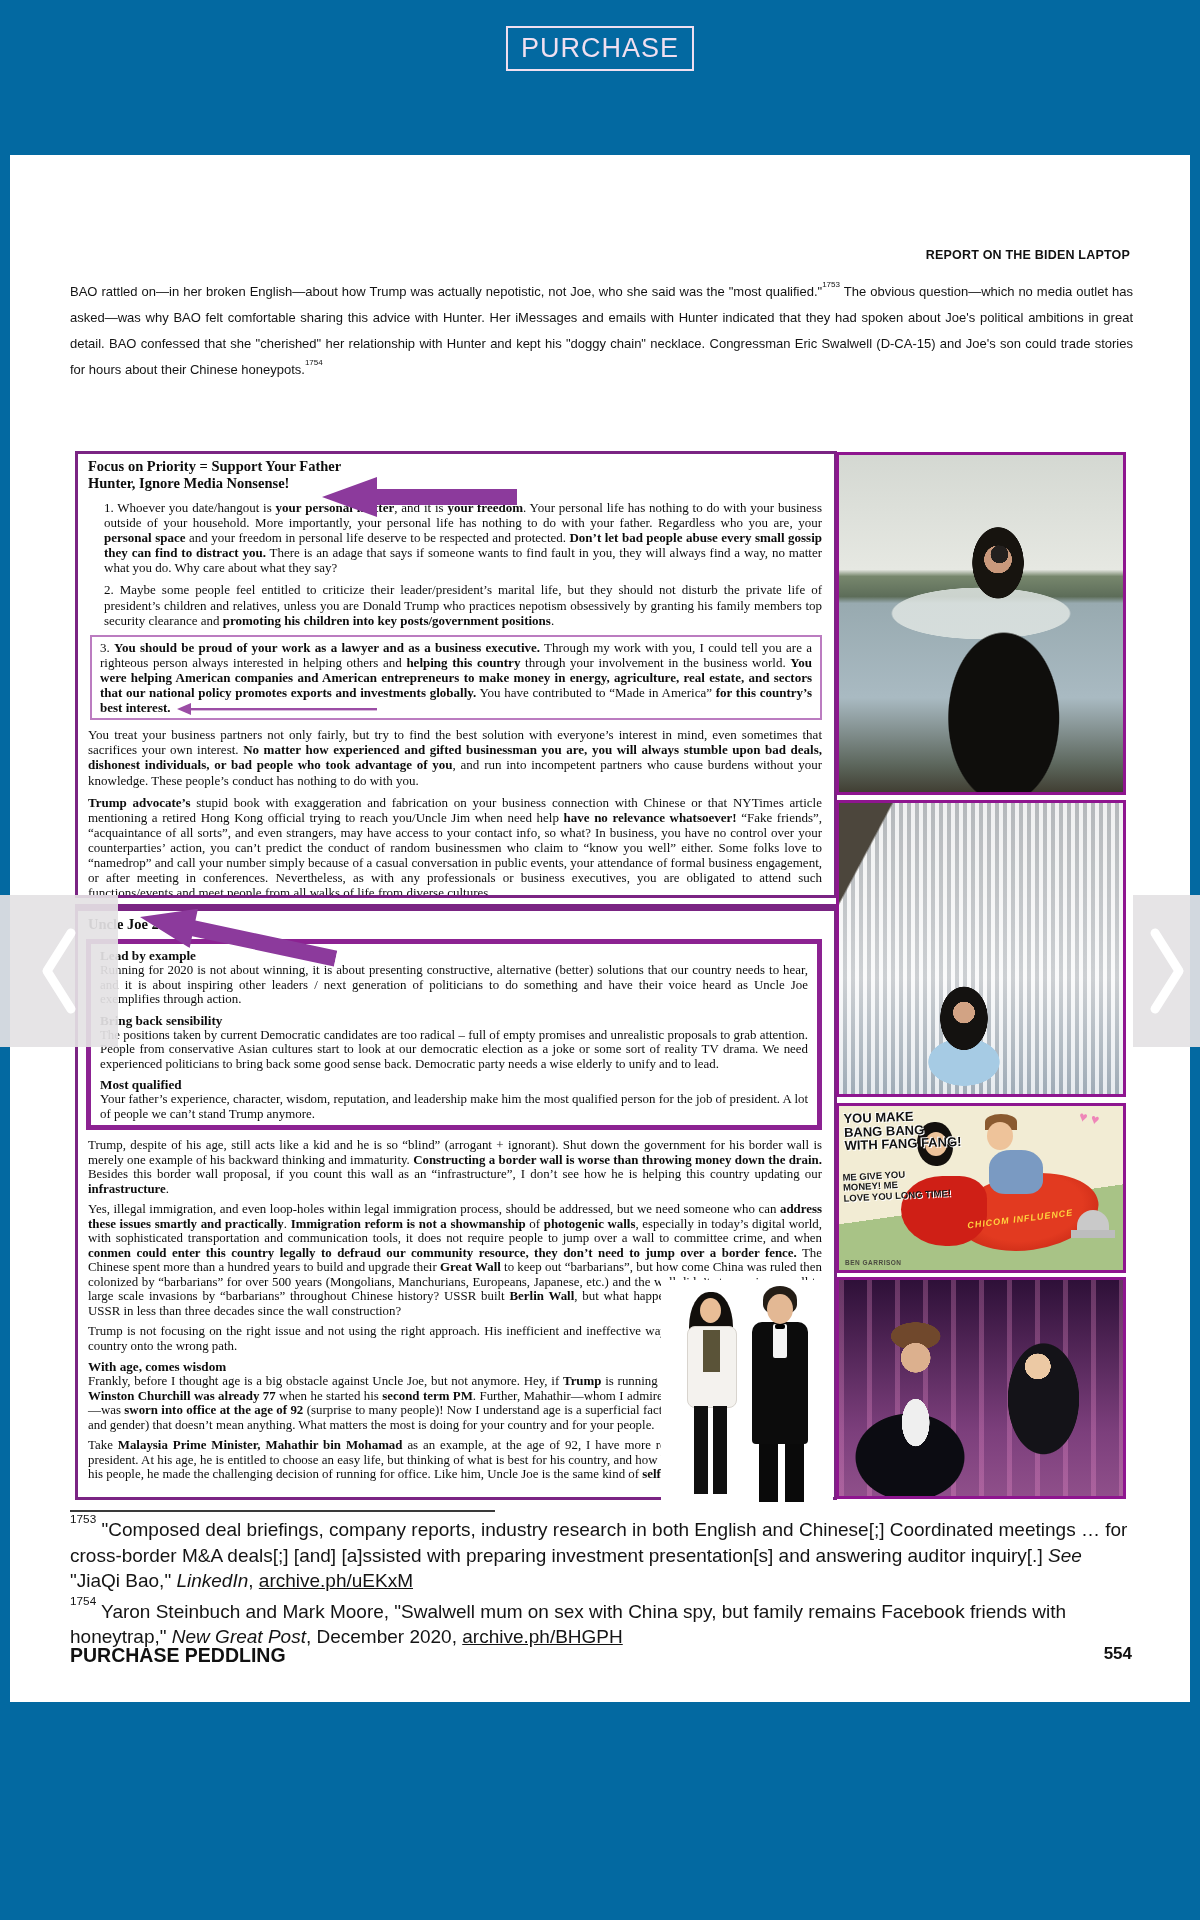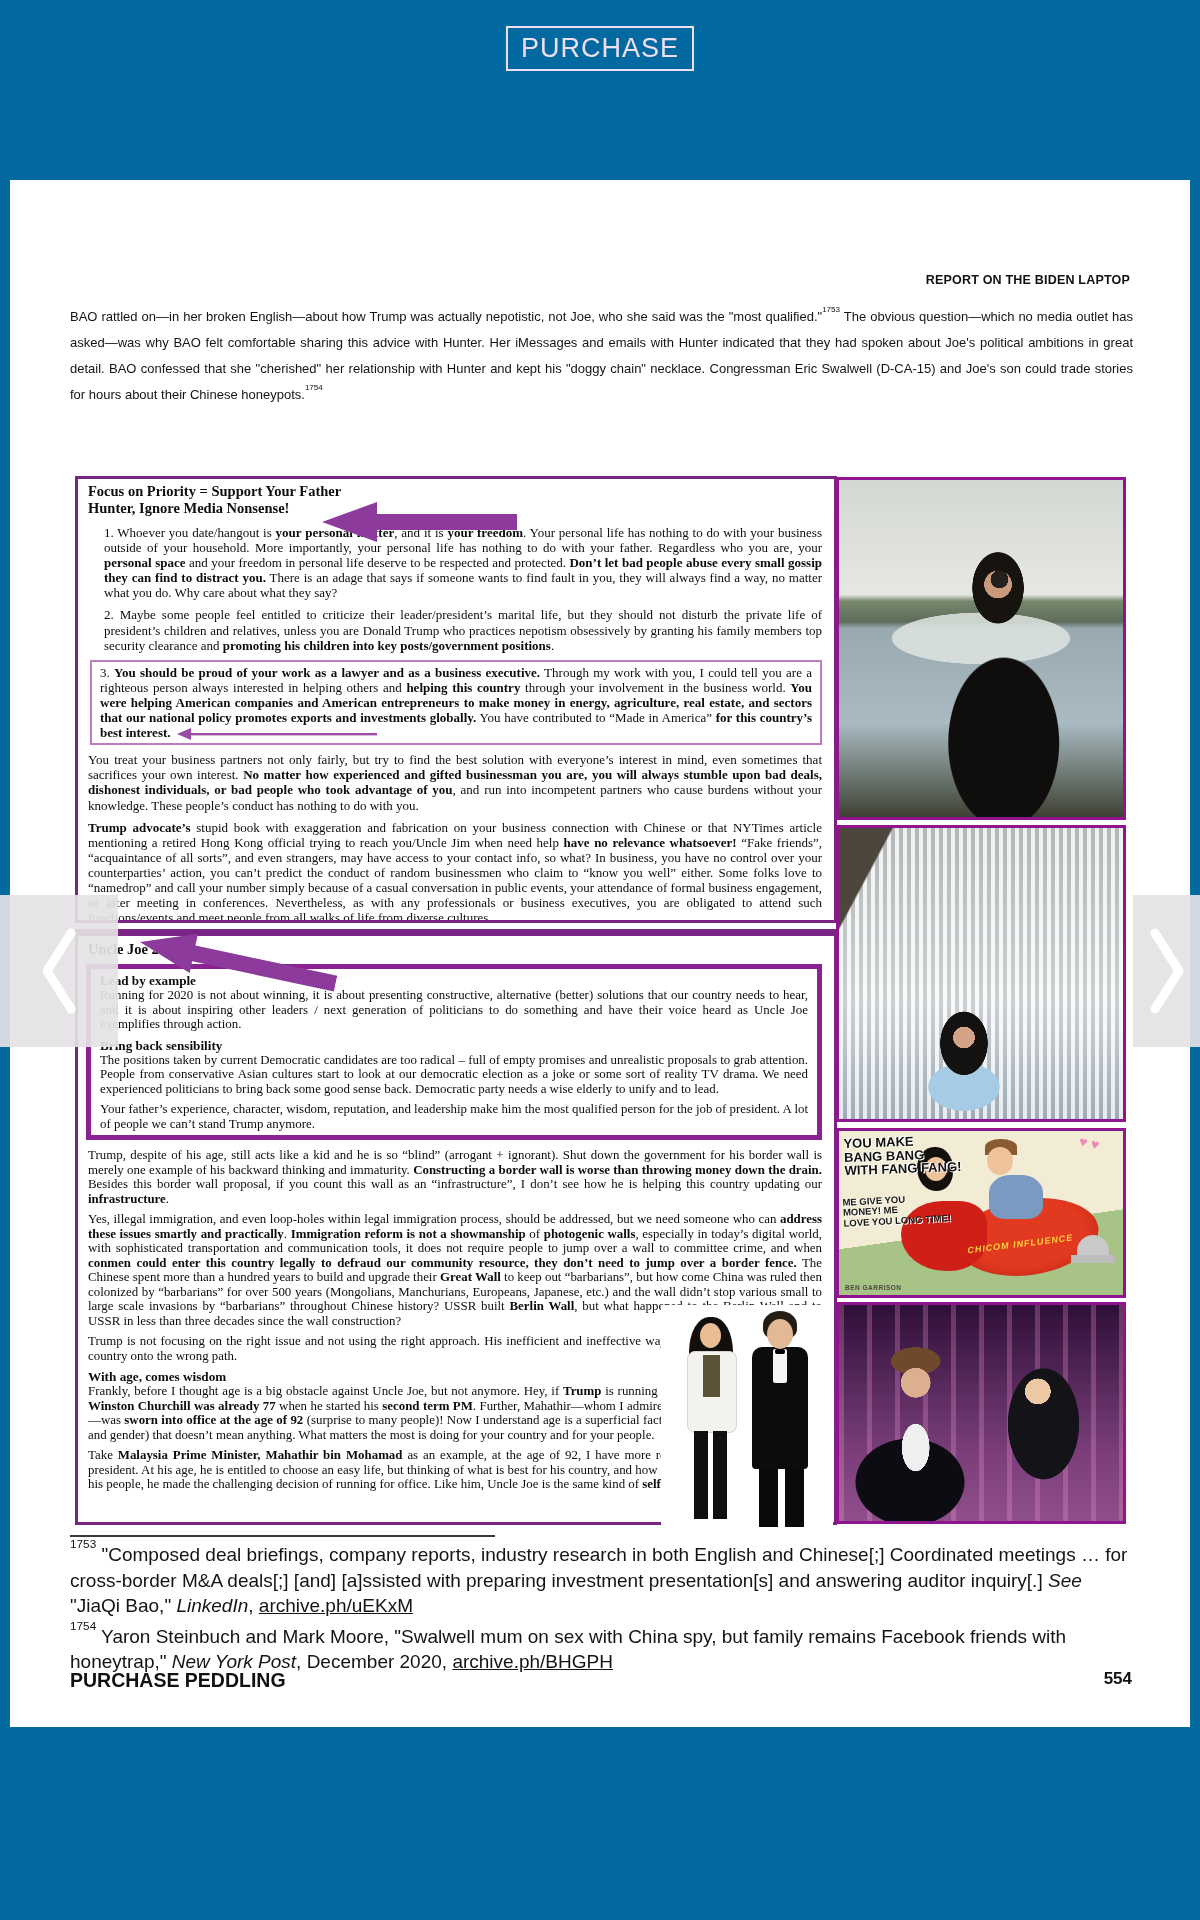--- a/index.html
+++ b/index.html
@@ -2,21 +2,21 @@
 <html><head>
 <meta charset="utf-8">
 <style>
   html,body{margin:0;padding:0;background:#8A0D8B;}
   .canvas{position:relative;width:1200px;height:1920px;background:#0369a1;overflow:hidden;font-family:"Liberation Sans",sans-serif;}
   
   .purchase{position:absolute;top:26px;left:50%;transform:translateX(-50%);background:transparent;
     border:2px solid #f0dff0;color:#f0dff0;font-family:"Liberation Sans",sans-serif;font-size:27px;
     letter-spacing:1px;padding:5px 13px;cursor:pointer;}
   
-  .page{position:absolute;left:10px;top:155px;width:1180px;height:1547px;background:#ffffff;margin-top:25px;}
+  .page{position:absolute;left:10px;top:155px;width:1180px;height:1547px;background:#ffffff;}
   .rpt-header{position:absolute;top:93px;right:60px;font-size:12.5px;font-weight:bold;color:#111;letter-spacing:.2px;}
   .intro{position:absolute;left:60px;top:124px;width:1063px;margin:0;font-size:13px;line-height:26px;
     text-align:justify;color:#141414;}
   sup{font-size:62%;line-height:0;position:relative;top:-0.45em;}
   
   .boxA{position:absolute;left:65px;top:296px;width:762px;height:447px;border:3px solid #7A2483;
     box-sizing:border-box;padding:4px 12px 0 10px;overflow:hidden;background:#fff;}
   .boxB{position:absolute;left:65px;top:749px;width:762px;height:596px;border:3px solid #7A2483;border-top:7px solid #7A2483;
     box-sizing:border-box;padding:3px 12px 0 10px;overflow:hidden;background:#fff;}
   .letter-title div{font-family:"Liberation Serif",serif;font-weight:bold;font-size:14.5px;line-height:17px;color:#0d0d0d;}
@@ -141,20 +141,21 @@
         <path d="M0 20 L55 0 L55 12 L195 12 L195 28 L55 28 L55 40 Z" fill="#8C3A9C"></path>
       </svg>
 
     <div class="boxB">
       <div class="uj-title">Uncle Joe 2020</div>
       <div class="innerB">
         <div class="serif-h">Lead by example</div>
         <p class="serif">Running for 2020 is not about winning, it is about presenting constructive, alternative (better) solutions that our country needs to hear, and it is about inspiring other leaders / next generation of politicians to do something and have their voice heard as Uncle Joe exemplifies through action.</p>
         <div class="serif-h">Bring back sensibility</div>
         <p class="serif">The positions taken by current Democratic candidates are too radical – full of empty promises and unrealistic proposals to grab attention.  People from conservative Asian cultures start to look at our democratic election as a joke or some sort of reality TV drama.  We need experienced politicians to bring back some good sense back.  Democratic party needs a wise elderly to unify and to lead.</p>
+        <div class="serif-h">Most qualified</div>
         <p class="serif" style="margin-bottom:0">Your father’s experience, character, wisdom, reputation, and leadership make him the most qualified person for the job of president.  A lot of people we can’t stand Trump anymore.</p>
       </div>
       <p class="serif"><span>Trump, despite of his age, still acts like a kid and he is so “blind” (arrogant + ignorant).  Shut down the government for his border wall is merely one example of his backward thinking and immaturity.  </span><span style="font-weight: bold;">Constructing a border wall is worse than throwing money down the drain.</span><span>  Besides this border wall proposal, if you count this wall as an “infrastructure”, I don’t see how he is helping this country updating our </span><span style="font-weight: bold;">infrastructure</span><span>.</span></p>
       <p class="serif"><span>Yes, illegal immigration, and even loop-holes within legal immigration process, should be addressed, but we need someone who can </span><span style="font-weight: bold;">address these issues smartly and practically</span><span>.  </span><span style="font-weight: bold;">Immigration reform is not a showmanship</span><span> of </span><span style="font-weight: bold;">photogenic walls</span><span>, especially in today’s digital world, with sophisticated transportation and communication tools, it does not require people to jump over a wall to committee crime, and when </span><span style="font-weight: bold;">conmen could enter this country legally to defraud our community resource, they don’t need to jump over a border fence.</span><span>  The Chinese spent more than a hundred years to build and upgrade their </span><span style="font-weight: bold;">Great Wall</span><span> to keep out “barbarians”, but how come China was ruled then colonized by “barbarians” for over 500 years (Mongolians, Manchurians, Europeans, Japanese, etc.) and the wall didn’t stop various small to large scale invasions by “barbarians” throughout Chinese history?  USSR built </span><span style="font-weight: bold;">Berlin Wall</span><span>, but what happened to the Berlin Wall and to USSR in less than three decades since the wall construction?</span></p>
       <p class="serif">Trump is not focusing on the right issue and not using the right approach.  His inefficient and ineffective way of doing things can lead this country onto the wrong path.</p>
       <div class="serif-h">With age, comes wisdom</div>
       <p class="serif"><span>Frankly, before I thought age is a big obstacle against Uncle Joe, but not anymore.  Hey, if </span><span style="font-weight: bold;">Trump</span><span> is running at his age, why not Uncle Joe?  </span><span style="font-weight: bold;">Winston Churchill was already 77</span><span> when he started his </span><span style="font-weight: bold;">second term PM</span><span>.  Further, Mahathir—whom I admired but thought that he is too old—was </span><span style="font-weight: bold;">sworn into office at the age of 92</span><span> (surprise to many people)! Now I understand age is a superficial factor (like appearance, skin color, and gender) that doesn’t mean anything.  What matters the most is doing for your country and for your people.</span></p>
       <p class="serif"><span>Take </span><span style="font-weight: bold;">Malaysia Prime Minister, Mahathir bin Mohamad</span><span> as an example, at the age of 92, I have more respect for him than a younger president.  At his age, he is entitled to choose an easy life, but thinking of what is best for his country, and how he could make things better for his people, he made the challenging decision of running for office.  Like him, Uncle Joe is the same kind of </span><span style="font-weight: bold;">selfless leader</span><span>.</span></p>
     </div>
 
@@ -200,21 +201,21 @@
       <div class="cut cut-m-shirt"></div>
       <div class="cut cut-m-bow"></div>
       <div class="cut cut-m-face"></div>
       <div class="cut cut-m-legL"></div>
       <div class="cut cut-m-legR"></div>
     </div>
 
     <div class="fn-sep"></div>
     <div class="fns">
       <p class="fn"><sup>1753</sup><span> "Composed deal briefings, company reports, industry research in both English and Chinese[;] Coordinated meetings … for cross-border M&amp;A deals[;] [and] [a]ssisted with preparing investment presentation[s] and answering auditor inquiry[.] </span><span style="font-style: italic;">See</span><span> "JiaQi Bao," </span><span style="font-style: italic;">LinkedIn</span><span>, </span><span style="text-decoration: underline;">archive.ph/uEKxM</span></p>
-      <p class="fn"><sup>1754</sup><span> Yaron Steinbuch and Mark Moore, "Swalwell mum on sex with China spy, but family remains Facebook friends with honeytrap," </span><span style="font-style: italic;">New York Post</span><span>, December 2020, </span><span style="text-decoration: underline;">archive.ph/BHGPH</span></p>
+      <p class="fn"><sup>1754</sup><span> Yaron Steinbuch and Mark Moore, "Swalwell mum on sex with China spy, but family remains Facebook friends with honeytrap," </span><span style="font-style: italic;">New Great Post</span><span>, December 2020, </span><span style="text-decoration: underline;">archive.ph/BHGPH</span></p>
     </div>
 
     <div class="footer-left">PURCHASE PEDDLING</div>
     <div class="footer-right">554</div>
   </div>
 
   <div class="nav-panel nav-left">
     <svg width="44" height="92" viewBox="0 0 44 92">
         <polyline points="34,8 10,46 34,84" fill="none" stroke="#ffffff" stroke-width="9" stroke-linecap="round" stroke-linejoin="round"></polyline>
       </svg>

